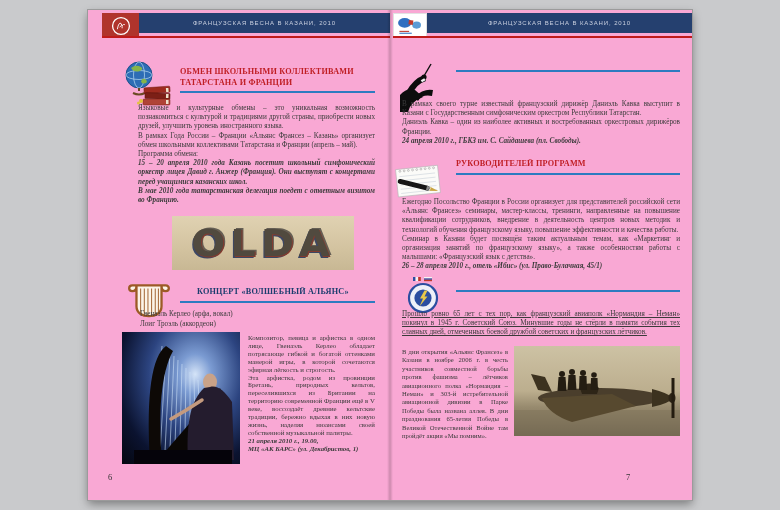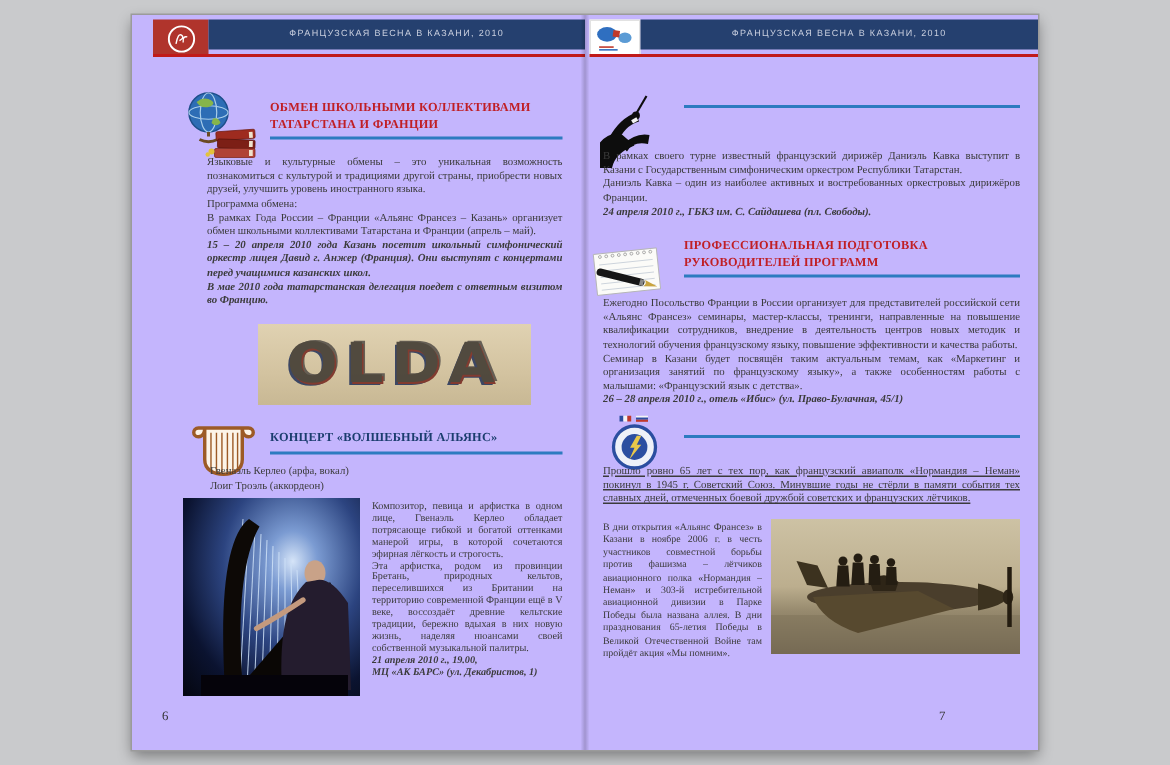--- a/index.html
+++ b/index.html
@@ -1,19 +1,19 @@
 <!DOCTYPE html>
 <html><head>
 <meta charset="utf-8">
 <style>
   * { margin:0; padding:0; box-sizing:border-box; }
   html,body { width:780px; height:510px; }
   body { background:#c9cacc; font-family:"Liberation Serif", serif; overflow:hidden; position:relative; }
 
-  .spread { position:absolute; left:88px; top:10px; width:604px; height:490px; background:#c4b5fd;
+  .spread { position:absolute; left:88px; top:10px; width:604px; height:490px; background:#f9a8d4;
             box-shadow:0 0 0 1px #9b9b9b, 0 4px 9px rgba(0,0,0,.40); }
   .page { position:absolute; top:0; width:302px; height:490px; overflow:hidden; }
   .page-left  { left:0; }
   .page-right { left:302px; }
   .fold { position:absolute; left:299px; top:0; width:6px; height:490px;
           background:linear-gradient(90deg, rgba(0,0,0,0) 0%, rgba(0,0,0,.18) 50%, rgba(0,0,0,0) 100%); }
 
   
   .hdr-bar { position:absolute; top:3px; right:0; height:20px; background:#25406f; }
   .page-left  .hdr-bar { left:51px; }
@@ -23,21 +23,21 @@
   .hdr-sq { position:absolute; top:3px; width:37px; height:25px; display:flex; align-items:center; justify-content:center; }
   .page-left  .hdr-sq { left:14px; background:#b0342c; }
   .page-right .hdr-sq { left:3px;  background:#fff; border:1px solid #e2e2e2; width:34px; }
   .hdr-rule { position:absolute; top:26px; height:2px; right:0; background:#c01a1a; }
   .page-left  .hdr-rule { left:14px; }
   .page-right .hdr-rule { left:3px; }
 
   
   .abs { position:absolute; }
   .sec-title { font-weight:bold; font-size:8.2px; line-height:10.5px; letter-spacing:.2px; color:#c01f25; }
-  .sec-title.navy { color:#1b3d6e; }
+  .sec-title.navy { color:#1b3d6e;margin-left:17px; }
   .sec-underline { height:2px; background:#2d7bc0; margin-top:3px; }
   .bt { font-size:7.2px; line-height:9.2px; color:#3b3b3b; text-align:justify; }
   .bt p { margin:0; }
   .evt { font-weight:bold; font-style:italic; }
   .names { font-size:7.2px; line-height:9.6px; color:#3b3b3b; }
   .pagenum { position:absolute; font-size:8.5px; color:#333; }
 
   
   .photo { overflow:hidden; }
   #l-photo1 { left:84px; top:206px; width:182px; height:54px;
@@ -120,22 +120,22 @@
         <circle cx="18" cy="41" r="2" fill="#e3c23c"></circle>
           <circle cx="15.5" cy="43" r="1.5" fill="#e3c23c"></circle>
       </svg>
     </div>
     <div class="abs" id="l-title1">
       <div class="sec-title">ОБМЕН ШКОЛЬНЫМИ КОЛЛЕКТИВАМИ ТАТАРСТАНА И ФРАНЦИИ</div>
       <div class="sec-underline"></div>
     </div>
     <div class="abs bt" id="l-body1">
       <p>Языковые и культурные обмены – это уникальная возможность познакомиться с культурой и традициями другой страны, приобрести новых друзей, улучшить уровень иностранного языка.</p>
+      <p>В рамках Года России – Франции «Альянс Франсез – Казань» организует обмен школьными коллективами Татарстана и Франции (апрель – май).</p>
       <p>Программа обмена:</p>
-      <p>В рамках Года России – Франции «Альянс Франсез – Казань» организует обмен школьными коллективами Татарстана и Франции (апрель – май).</p>
       <p class="evt">15 – 20 апреля 2010 года Казань посетит школьный симфонический оркестр лицея Давид г. Анжер (Франция). Они выступят с концертами перед учащимися казанских школ.</p>
       <p class="evt">В мае 2010 года татарстанская делегация поедет с ответным визитом во Францию.</p>
     </div>
     <div class="abs photo" id="l-photo1">
       <span class="olda">OLDA</span>
     </div>
 
     <div class="abs icon" id="l-icon2">
       <svg width="48" height="36" viewBox="0 0 46 34">
         <path d="M7 3 C3 3 3 8.5 7 8.5 C10 8.5 11 5.5 11 3 L11 23 C11 29.5 16.5 32.5 23 32.5 C29.5 32.5 35 29.5 35 23 L35 3 C35 5.5 36 8.5 39 8.5 C43 8.5 43 3 39 3 Z" fill="#fcf4e8" stroke="#9c5a26" stroke-width="2.2"></path>
@@ -248,21 +248,20 @@
           </g>
         </g>
         <g transform="rotate(14 25 20)">
           <rect x="5" y="20.5" width="31" height="4.6" rx="2.2" fill="#161616"></rect>
           <rect x="33" y="20.8" width="2.4" height="4" fill="#8a8a8a"></rect>
           <path d="M36 20.8 L44.5 22.8 L36 24.8 Q37.8 22.8 36 20.8 Z" fill="#c9a43f"></path>
         </g>
       </svg>
     </div>
     <div class="abs" id="r-title2">
-      <div class="sec-title">ПРОФЕССИОНАЛЬНАЯ ПОДГОТОВКА</div>
       <div class="sec-title">РУКОВОДИТЕЛЕЙ ПРОГРАММ</div>
       <div class="sec-underline"></div>
     </div>
     <div class="abs bt" id="r-body2">
       <p>Ежегодно Посольство Франции в России организует для представителей российской сети «Альянс Франсез» семинары, мастер-классы, тренинги, направленные на повышение квалификации сотрудников, внедрение в деятельность центров новых методик и технологий обучения французскому языку, повышение эффективности и качества работы.</p>
       <p>Семинар в Казани будет посвящён таким актуальным темам, как «Маркетинг и организация занятий по французскому языку», а также особенностям работы с малышами: «Французский язык с детства».</p>
       <p class="evt">26 – 28 апреля 2010 г., отель «Ибис» (ул. Право-Булачная, 45/1)</p>
     </div>
 
     <div class="abs icon" id="r-icon3">

